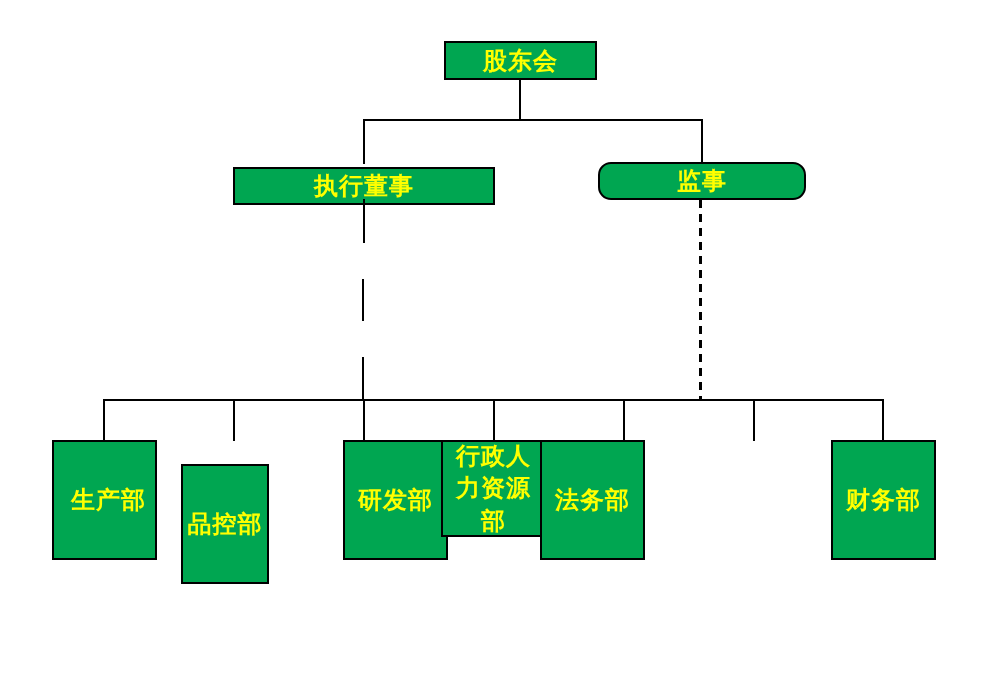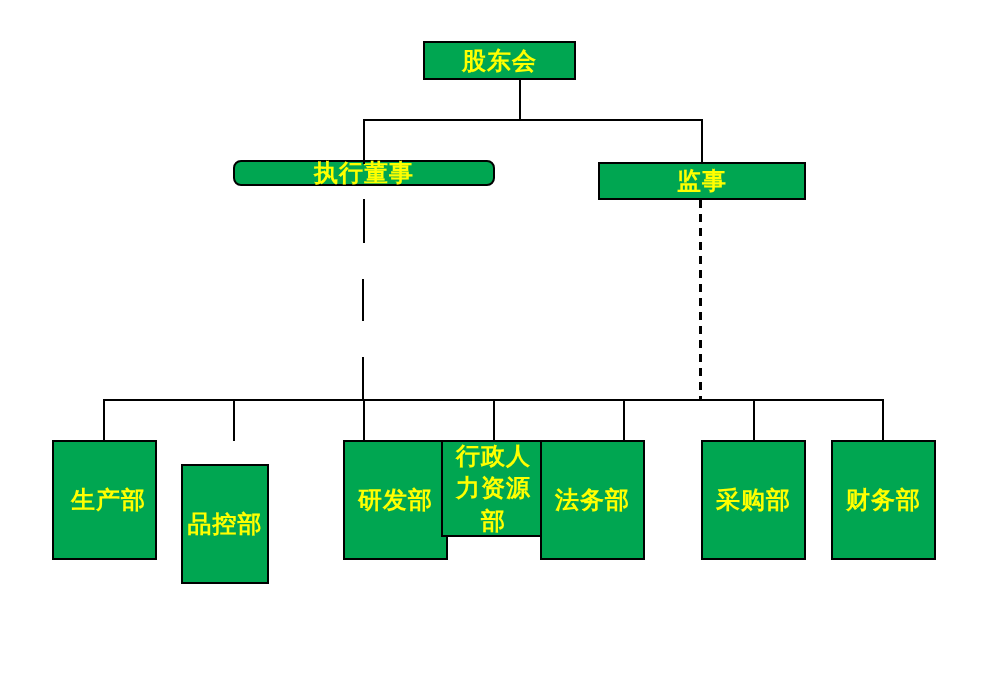--- a/index.html
+++ b/index.html
@@ -45,35 +45,34 @@
       var(--connector, #000000) 0 8px,
       transparent 8px 14px
     );
   }
 </style>
 </head>
 <body>
 
 <div class="canvas">
 
-  <div class="node" style="left:423px; top:41px; width:153px; height:39px;">股东会</div>
+  <div class="node" style="left:444px; top:41px; width:153px; height:39px;">股东会</div>
 
-  <div class="node" style="left:233px; top:160px; width:262px; height:26px;border-radius:8px;">执行董事</div>
-  <div class="node" style="left:598px; top:162px; width:208px; height:38px;">监事</div>
+  <div class="node" style="left:233px; top:167px; width:262px; height:38px;">执行董事</div>
+  <div class="node" style="left:598px; top:162px; width:208px; height:38px;border-radius:13px;">监事</div>
 
 
 
   <div class="node dept" style="left:52px; top:440px; width:105px; height:120px;padding-left:8px;">生产部</div>
   <div class="node dept" style="left:181px; top:440px; width:88px; height:120px;margin-top:24px;">品控部</div>
   <div class="node dept" style="left:311px; top:440px; width:105px; height:120px;margin-left:32px;">研发部</div>
   <div class="node dept" style="left:441px; top:440px; width:105px; height:97px;">行政人
 力资源
 部</div>
   <div class="node dept" style="left:540px; top:440px; width:105px; height:120px;">法务部</div>
-  <div class="node dept" style="left:701px; top:440px; width:105px; height:120px;">采购部</div>
   <div class="node dept" style="left:831px; top:440px; width:105px; height:120px;">财务部</div>
 
   <div class="line" style="left:519px; top:80px;  width:2px;   height:41px;"></div>
   <div class="line" style="left:363px; top:119px; width:340px; height:2px;"></div>
   <div class="line" style="left:363px; top:119px; width:2px;   height:45px;"></div>
   <div class="line" style="left:701px; top:119px; width:2px;   height:45px;"></div>
   <div class="line" style="left:363px; top:199px; width:2px;   height:44px;"></div>
   <div class="line" style="left:362px; top:279px; width:2px;   height:42px;"></div>
   <div class="line" style="left:362px; top:357px; width:2px;   height:44px;"></div>
   <div class="line" style="left:103px; top:399px; width:781px; height:2px;"></div>

